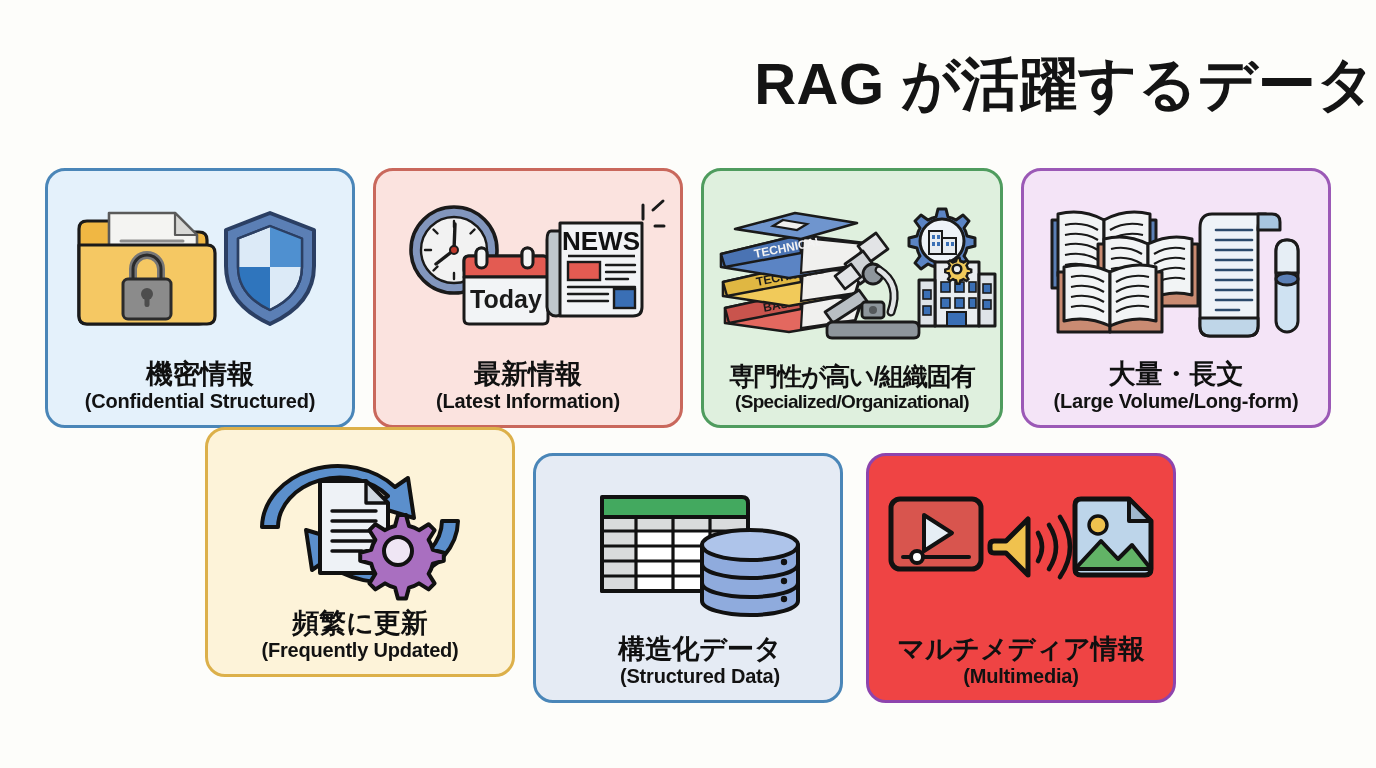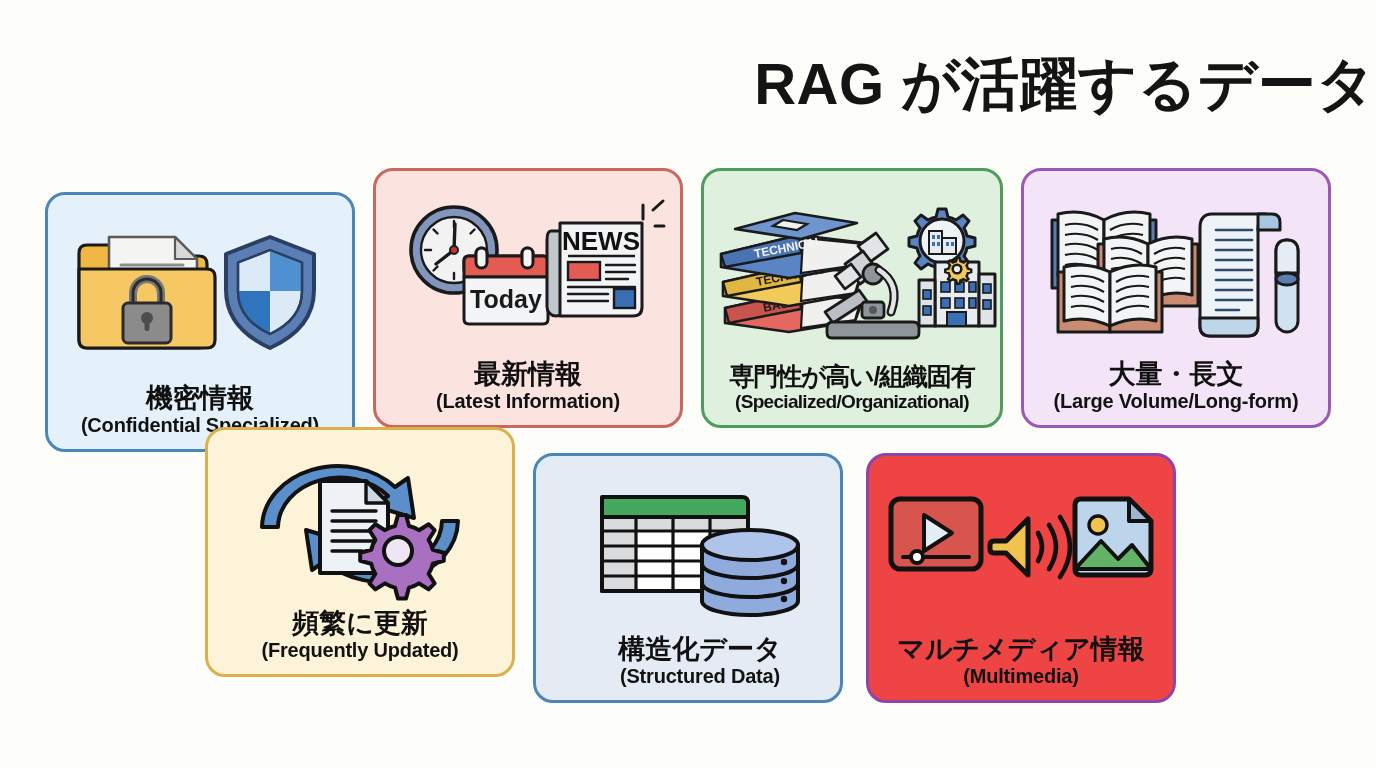--- a/index.html
+++ b/index.html
@@ -92,21 +92,21 @@
     font-weight: 700;
   }
 </style>
 </head>
 <body style="background: rgb(253, 253, 250);">
 
 <div id="stage">
 
   <div class="title">RAG が活躍するデータ</div>
 
-  <div class="card" id="card-0" style="left: 45px; top: 168px; width: 310px; height: 260px; background: rgb(228, 241, 251); border-color: rgb(74, 134, 184); margin-top: 24px;">
+  <div class="card" id="card-0" style="left: 45px; top: 168px; width: 310px; height: 260px; background: rgb(228, 241, 251); border-color: rgb(74, 134, 184);">
     <div class="card-art">
       <svg width="270" height="150" viewBox="0 0 270 150" aria-hidden="true">
 
         <path d="M14 36 q0-8 8-8 h40 l10 11 h62 q8 0 8 8 v76 q0 8-8 8 H22 q-8 0-8-8 z" fill="#f0b743" stroke="#1a1a1a" stroke-width="3.2" stroke-linejoin="round"></path>
 
         <g>
           <path d="M44 20 h66 l22 22 v52 H44 z" fill="#f4f4f2" stroke="#5a5a5a" stroke-width="2.6" stroke-linejoin="round"></path>
           <path d="M110 20 v22 h22 z" fill="#d8d8d6" stroke="#5a5a5a" stroke-width="2.2" stroke-linejoin="round"></path>
           <g stroke="#8e8e8e" stroke-width="3" stroke-linecap="round">
             <line x1="56" y1="48" x2="118" y2="48"></line>
@@ -129,21 +129,21 @@
           <path d="M205 20 l44 17 v36 q0 38-44 58 q-44-20-44-58 V37 z" fill="#5b7fb5" stroke="#2b3f63" stroke-width="4" stroke-linejoin="round"></path>
           <path d="M205 33 l32 12.5 v28.5 q0 28-32 43 q-32-15-32-43 V45.5 z" fill="#dceaf7" stroke="#2b3f63" stroke-width="2.4" stroke-linejoin="round"></path>
           <path d="M205 33 l32 12.5 v28.5 h-32 z" fill="#4f90d0"></path>
           <path d="M205 74 h-32 q0 28 32 43 z" fill="#2f75bd"></path>
           <path d="M205 33 l32 12.5 v28.5 q0 28-32 43 q-32-15-32-43 V45.5 z" fill="none" stroke="#2b3f63" stroke-width="2.4" stroke-linejoin="round"></path>
         </g>
       </svg>
     </div>
     <div class="card-labels">
       <div class="label-ja">機密情報</div>
-      <div class="label-en">(Confidential Specialized)</div>
+      <div class="label-en">(Confidential Structured)</div>
     </div>
   </div>
 
   <div class="card" id="card-1" style="left: 373px; top: 168px; width: 310px; height: 260px; background: rgb(251, 227, 223); border-color: rgb(201, 104, 92);">
     <div class="card-art">
       <svg width="272" height="150" viewBox="0 0 272 150" aria-hidden="true">
 
         <g>
           <circle cx="62" cy="57" r="43" fill="#8296bd" stroke="#1a1a1a" stroke-width="3.6"></circle>
           <circle cx="62" cy="57" r="33" fill="#f2f2f2" stroke="#1a1a1a" stroke-width="2.4"></circle>

